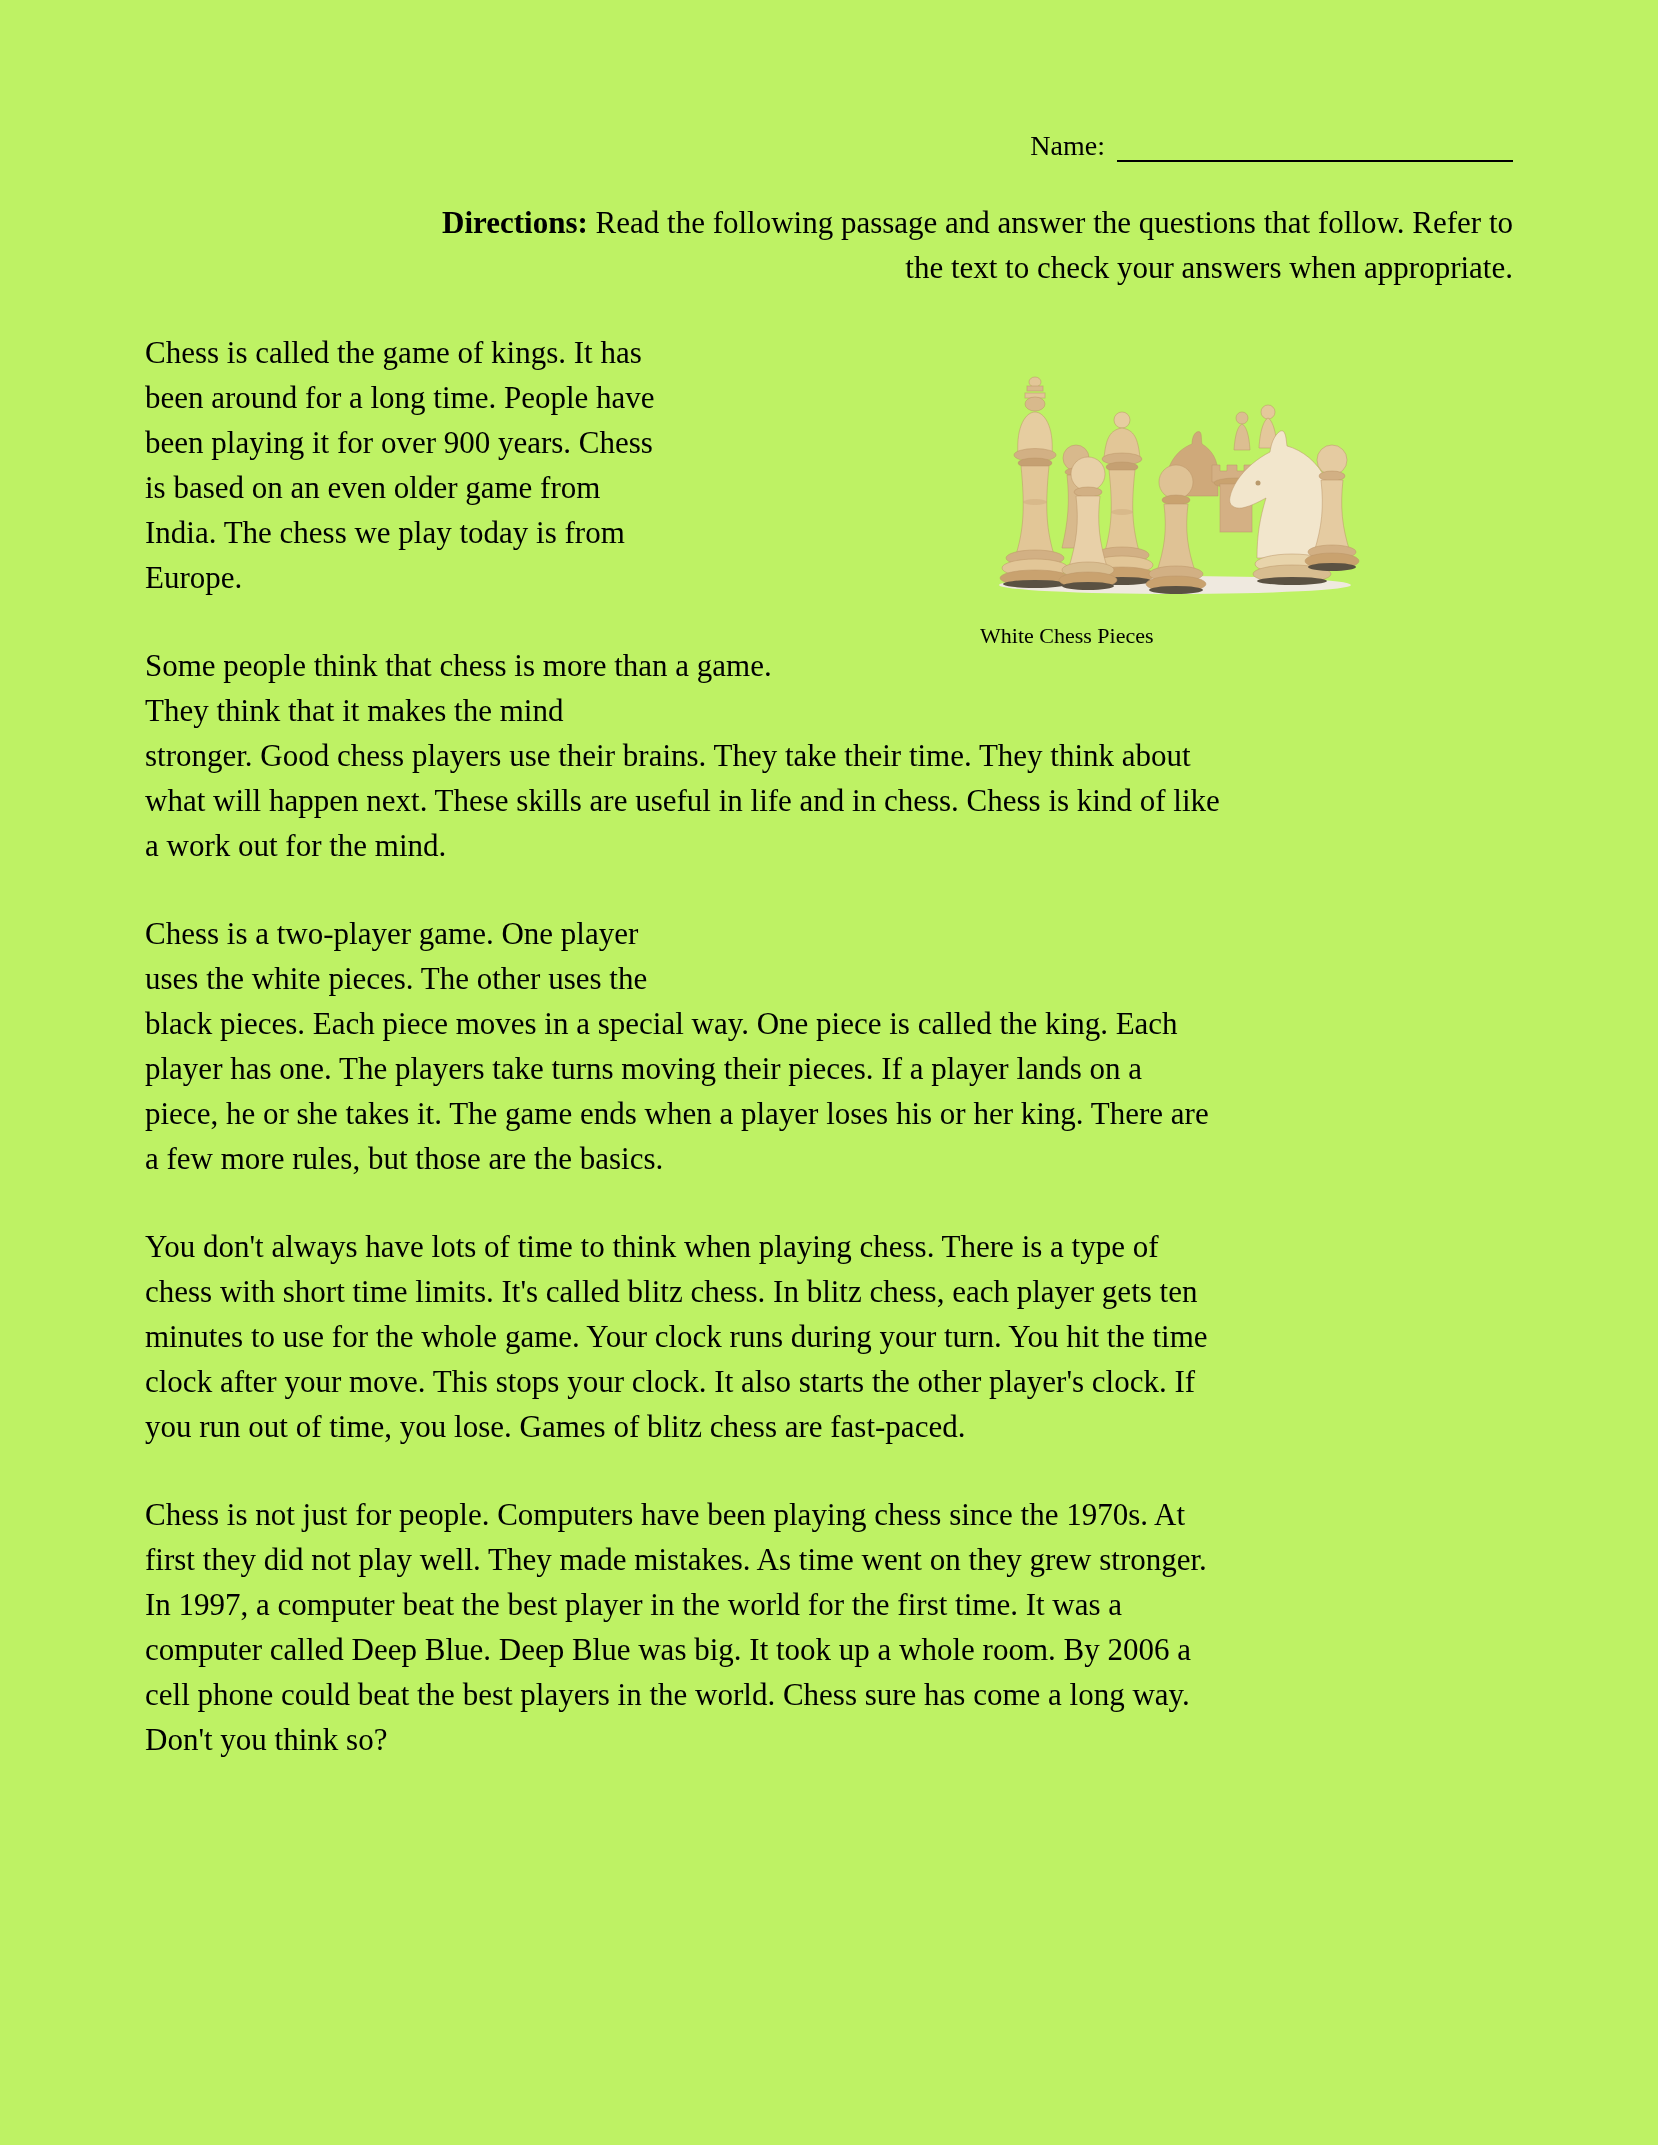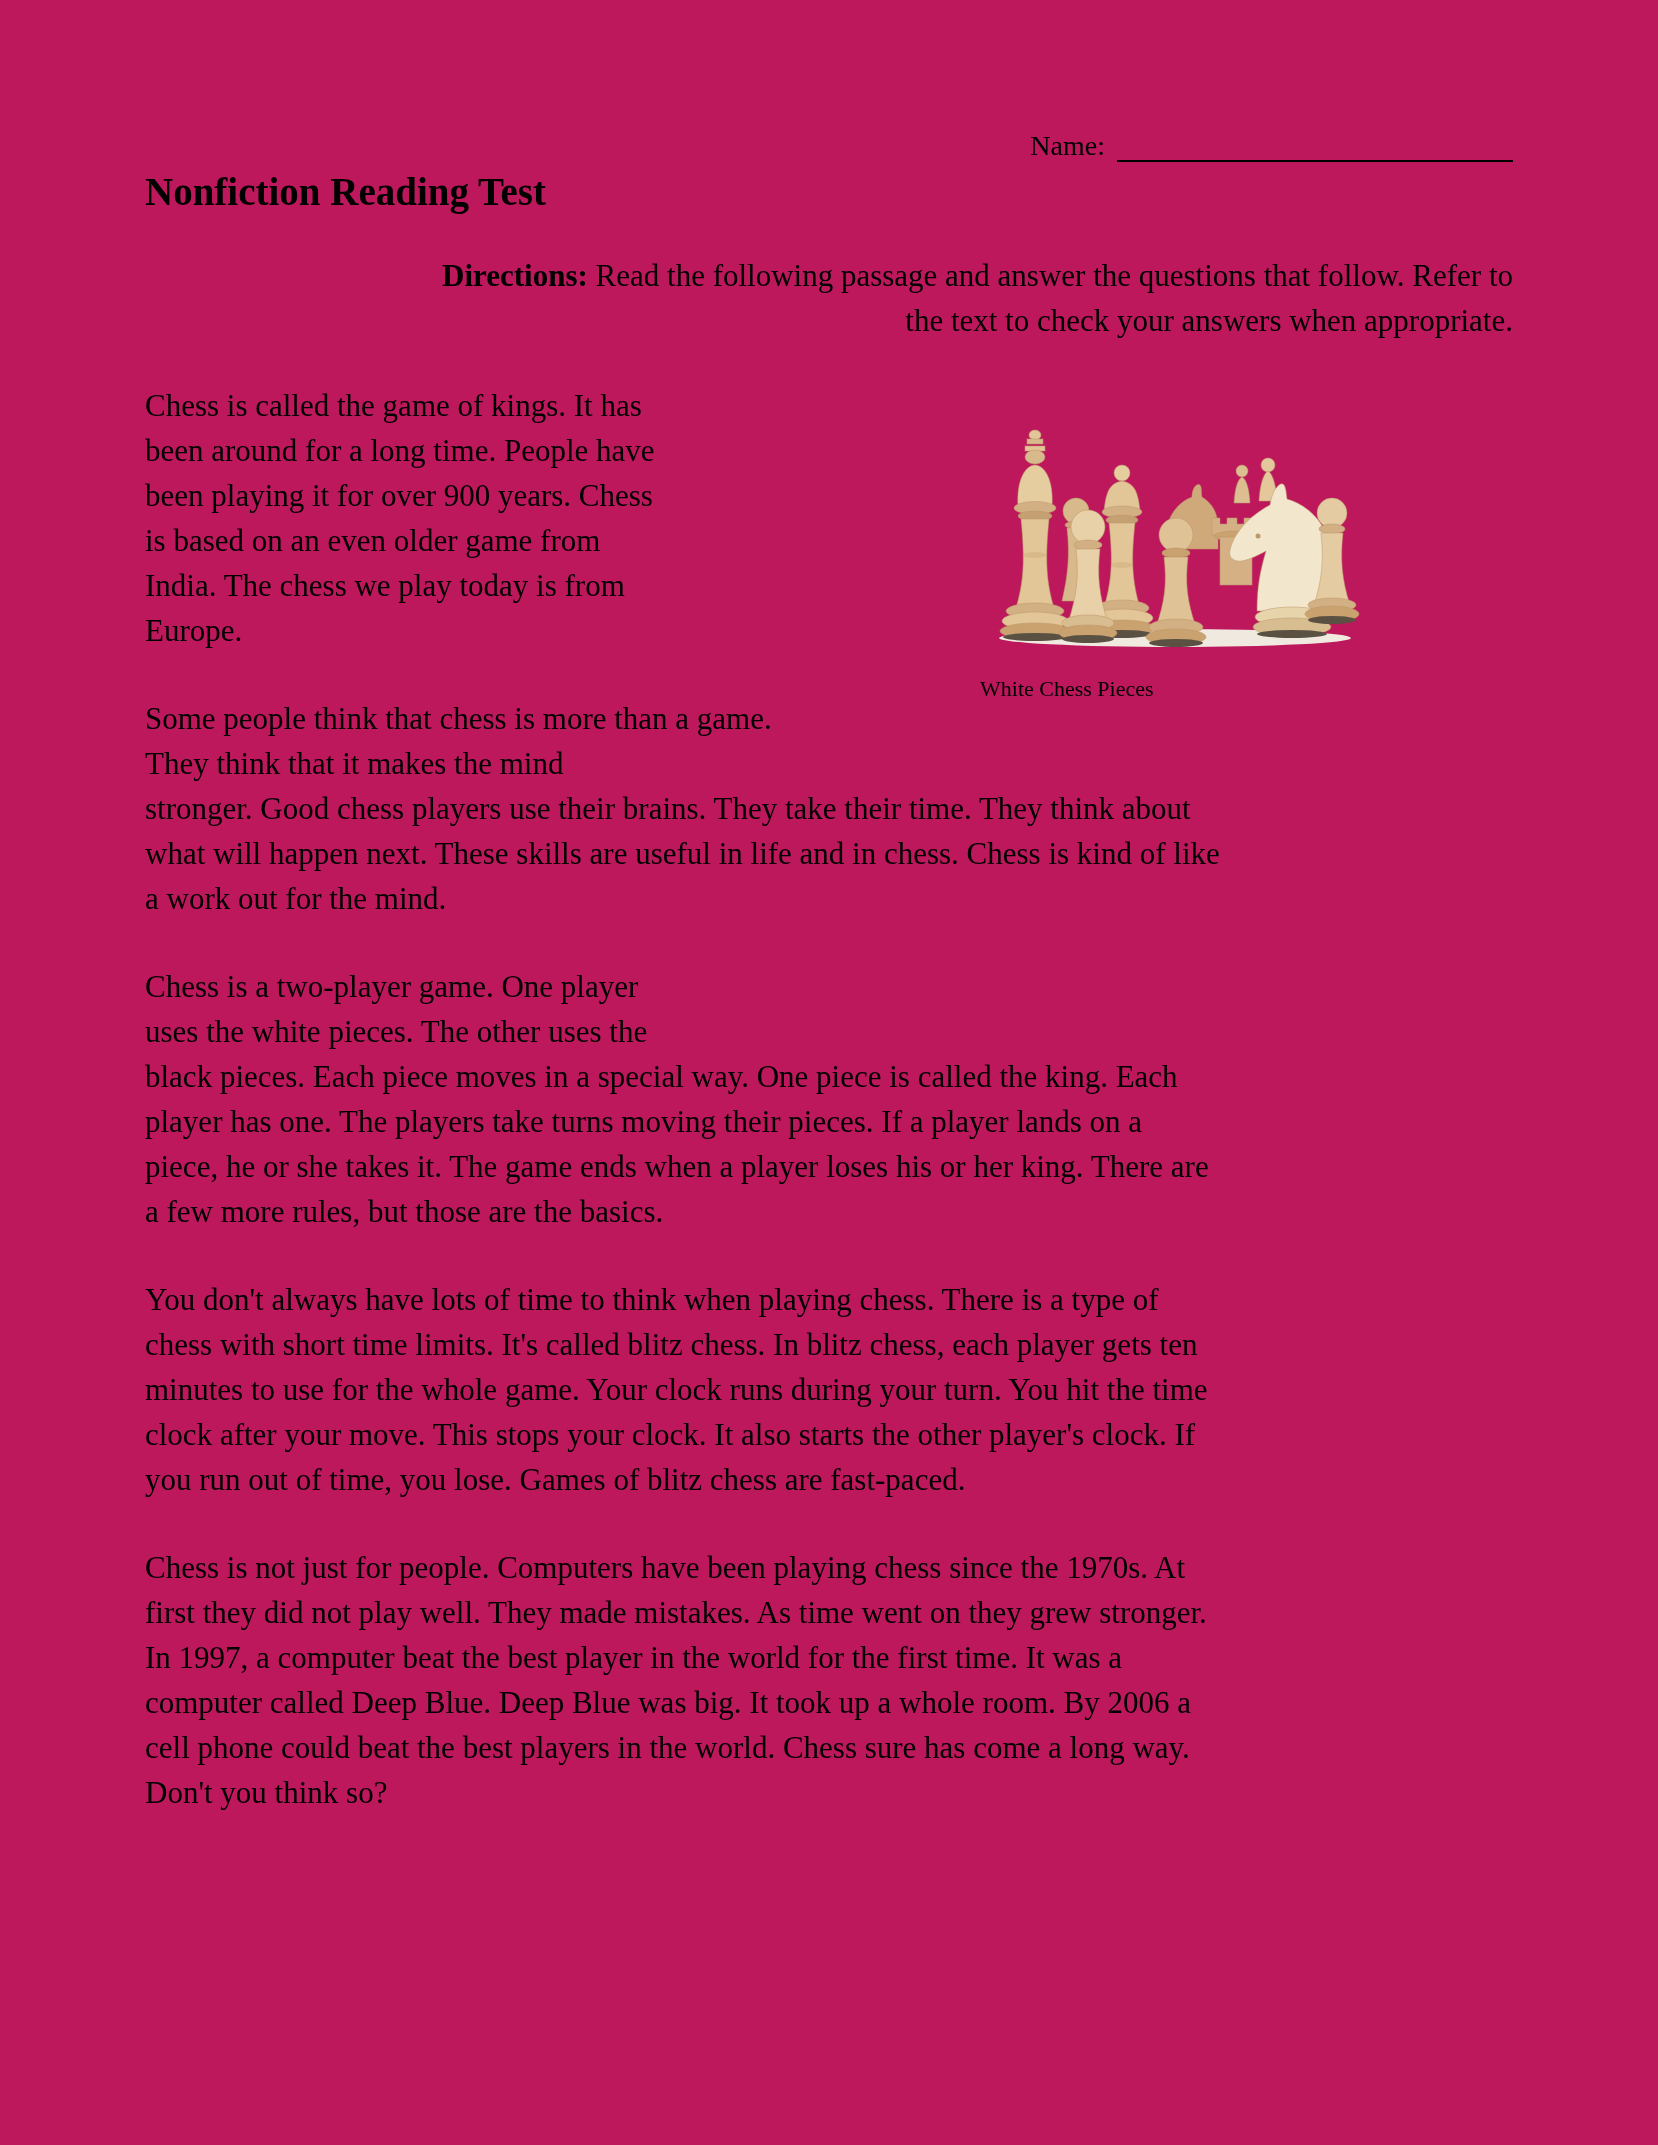--- a/index.html
+++ b/index.html
@@ -1,21 +1,21 @@
 <!DOCTYPE html>
 <html><head>
 <meta charset="utf-8">
 <style>
   html,body { margin:0; padding:0; background:#ffffff; }
   .page {
     position:relative;
     width:1658px; height:2145px;
     box-sizing:border-box;
     padding:126px 145px 0 145px;
-    background:#be185d;
+    background:#bef264;
     font-family:"Liberation Serif", "DejaVu Serif", serif;
     color:#000000;
     overflow:hidden;
   }
   .name-row {
     display:flex; justify-content:flex-end; align-items:flex-end;
     height:36px; margin-bottom:6px;
     font-size:28px;
   }
   .name-label { margin-right:12px; line-height:32px; }
@@ -52,21 +52,20 @@
 <body>
 
 <div class="page">
 
   <div class="name-row">
     <span class="name-label">Name:</span>
     <span class="name-line"></span>
   </div>
 
   <div class="title-block">
-    <div class="page-title">Nonfiction Reading Test</div>
   </div>
 
   <p class="directions"><span class="dir-label">Directions:</span>
     <span class="dir-text">Read the following passage and answer the questions that follow. Refer to
 the text to check your answers when appropriate.</span></p>
 
   <div class="article">
 
     <figure class="chess-figure">
       <div class="img-wrap">

